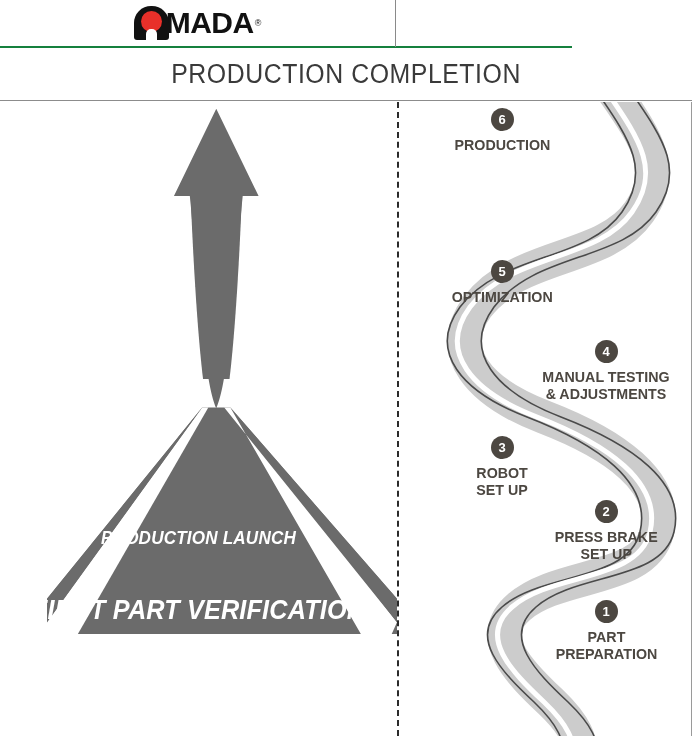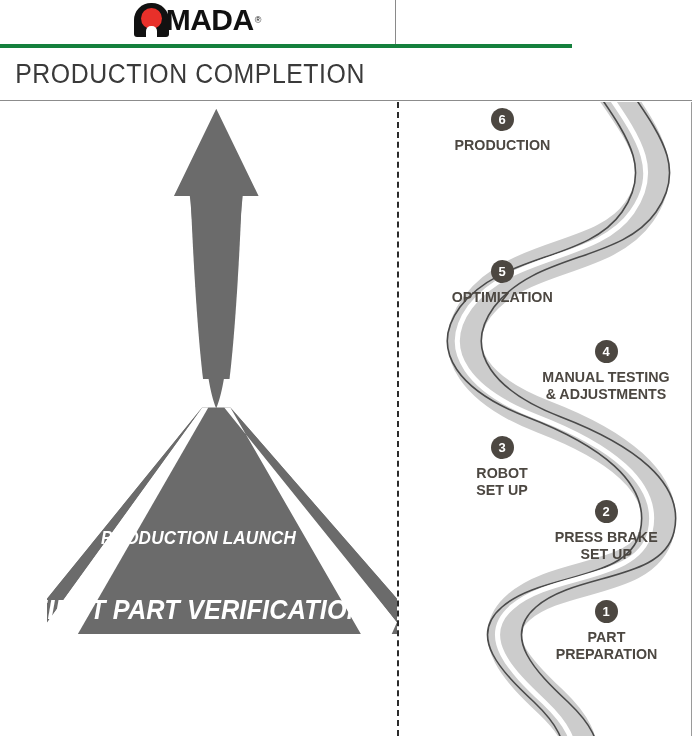--- a/index.html
+++ b/index.html
@@ -8,22 +8,22 @@
     background: #ffffff;
     font-family: "Liberation Sans", sans-serif;
     overflow: hidden;
   }
   .page { position: relative; width: 692px; height: 736px; background: #fff; }
 
   
   .header-row {
     position: absolute; top: 0; left: 0;
     width: 572px; height: 48px;
-    display: flex; align-items: flex-end;
-    border-bottom: 4px solid #15803d;
+    display: flex; align-items: center;
+    border-bottom: 2px solid #15803d;
     background: #fff;
   }
   .header-left {
     width: 396px; height: 48px;
     display: flex; align-items: center; justify-content: center;
     border-right: 1px solid #8a8a8a;
   }
   .header-right {
     flex: 1; height: 48px;
     display: flex; align-items: center; justify-content: center;
@@ -61,21 +61,21 @@
     letter-spacing: -0.5px; line-height: 30px;
     margin-left: -3px;
     font-family: "Liberation Sans", sans-serif;
   }
   .logo-tm { font-size: 9px; color: #111; vertical-align: super; margin-left: 1px; }
 
   
   .subtitle-band {
     position: absolute; top: 49px; left: 0;
     width: 692px; height: 52px;
-    display: flex; align-items: center; 
+    display: flex; align-items: center; justify-content: center;
     border-bottom: 1px solid #8c8c8c;
     background: #fff;
   }
   .subtitle-text {
     font-size: 27px; font-weight: 300; color: #3a3a3a;
     letter-spacing: 0.6px; transform: scaleX(0.92);
     font-family: "Liberation Sans", sans-serif;
   }
 
   

